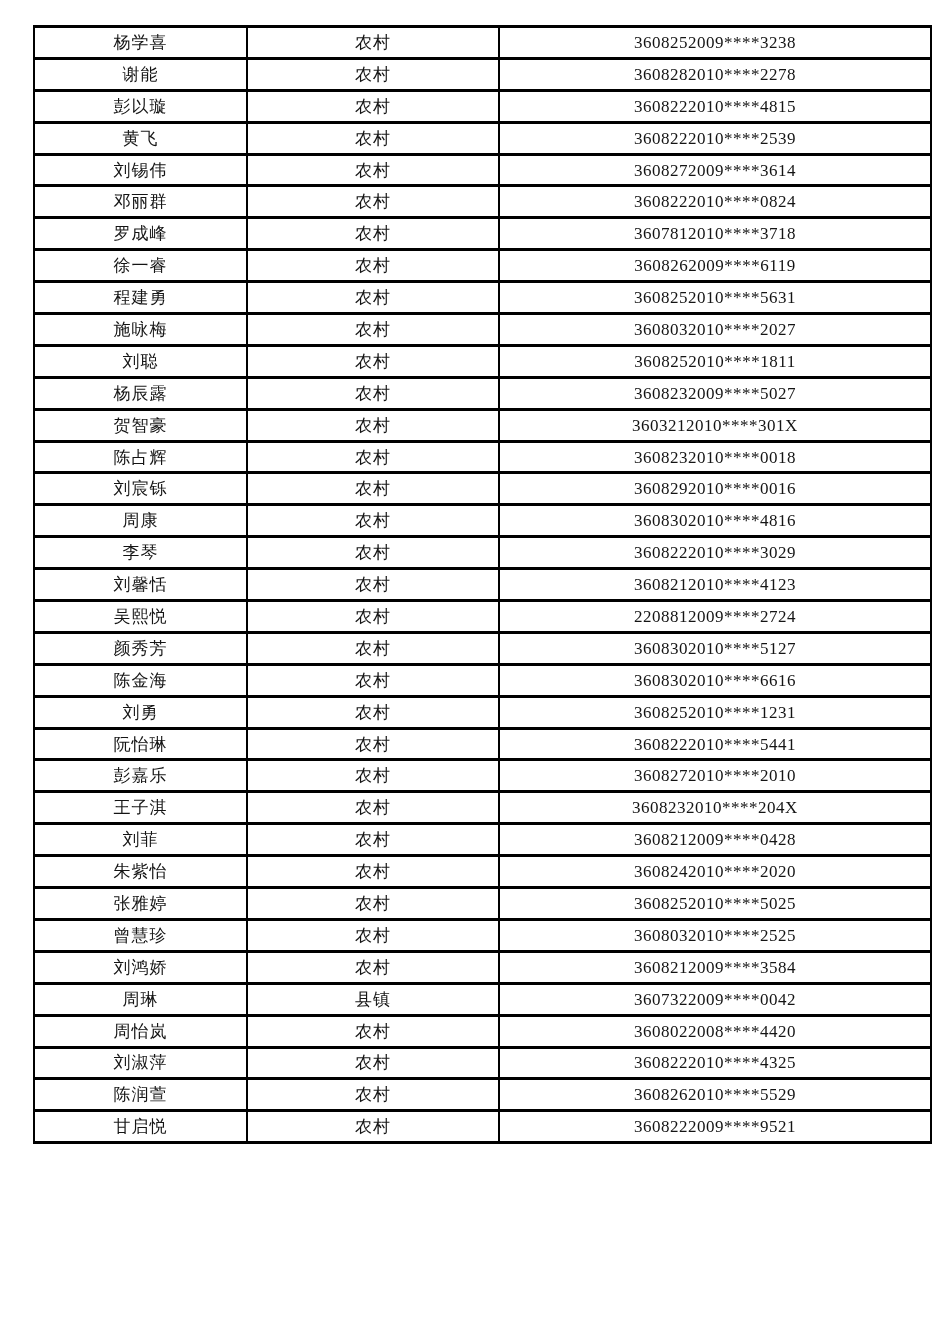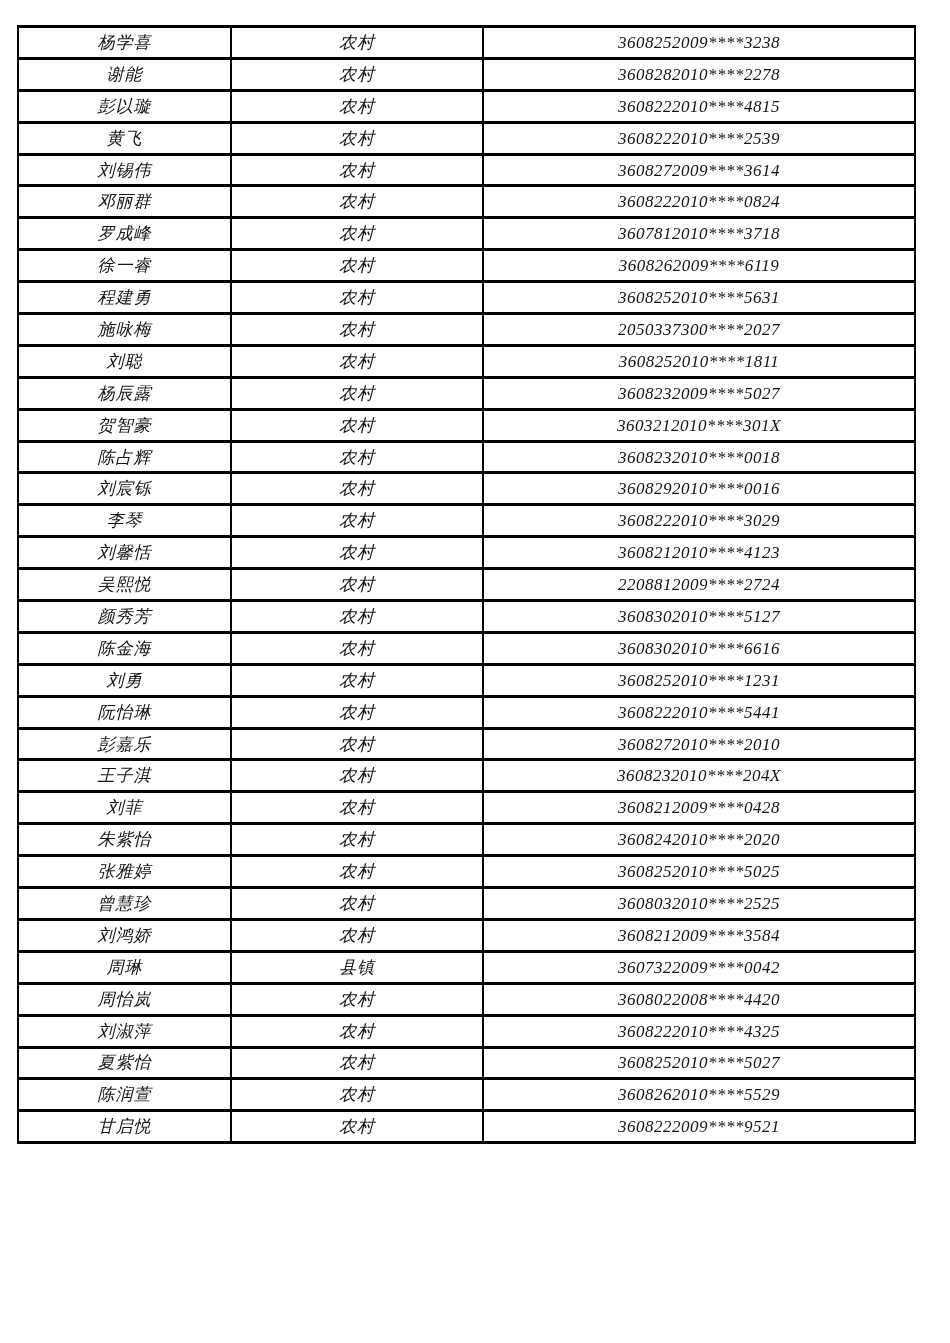--- a/index.html
+++ b/index.html
@@ -9,23 +9,22 @@
   }
   body {
     width: 950px;
     height: 1343px;
     position: relative;
     font-family: "Liberation Serif", "DejaVu Serif", serif;
     color: #141414;
   }
   .table-wrap {
     position: absolute;
-    left: 17px;
+    left: 33px;
     top: 25px;
-    font-style: italic;
   }
   table.roster {
     border-collapse: collapse;
     table-layout: fixed;
     width: 897px;
     background: #ffffff;
   }
   table.roster td {
     border-left: 2px solid #000000;
     border-right: 2px solid #000000;
@@ -96,21 +95,21 @@
     <td class="col-id">3608262009****6119</td>
   </tr>
         <tr>
     <td class="col-name">程建勇</td>
     <td class="col-res">农村</td>
     <td class="col-id">3608252010****5631</td>
   </tr>
         <tr>
     <td class="col-name">施咏梅</td>
     <td class="col-res">农村</td>
-    <td class="col-id">2050337300****2027</td>
+    <td class="col-id">3608032010****2027</td>
   </tr>
         <tr>
     <td class="col-name">刘聪</td>
     <td class="col-res">农村</td>
     <td class="col-id">3608252010****1811</td>
   </tr>
         <tr>
     <td class="col-name">杨辰露</td>
     <td class="col-res">农村</td>
     <td class="col-id">3608232009****5027</td>
@@ -122,20 +121,25 @@
   </tr>
         <tr>
     <td class="col-name">陈占辉</td>
     <td class="col-res">农村</td>
     <td class="col-id">3608232010****0018</td>
   </tr>
         <tr>
     <td class="col-name">刘宸铄</td>
     <td class="col-res">农村</td>
     <td class="col-id">3608292010****0016</td>
+  </tr>
+        <tr>
+    <td class="col-name">周康</td>
+    <td class="col-res">农村</td>
+    <td class="col-id">3608302010****4816</td>
   </tr>
         <tr>
     <td class="col-name">李琴</td>
     <td class="col-res">农村</td>
     <td class="col-id">3608222010****3029</td>
   </tr>
         <tr>
     <td class="col-name">刘馨恬</td>
     <td class="col-res">农村</td>
     <td class="col-id">3608212010****4123</td>
@@ -207,25 +211,20 @@
   </tr>
         <tr>
     <td class="col-name">周怡岚</td>
     <td class="col-res">农村</td>
     <td class="col-id">3608022008****4420</td>
   </tr>
         <tr>
     <td class="col-name">刘淑萍</td>
     <td class="col-res">农村</td>
     <td class="col-id">3608222010****4325</td>
-  </tr>
-        <tr>
-    <td class="col-name">夏紫怡</td>
-    <td class="col-res">农村</td>
-    <td class="col-id">3608252010****5027</td>
   </tr>
         <tr>
     <td class="col-name">陈润萱</td>
     <td class="col-res">农村</td>
     <td class="col-id">3608262010****5529</td>
   </tr>
         <tr>
     <td class="col-name">甘启悦</td>
     <td class="col-res">农村</td>
     <td class="col-id">3608222009****9521</td>

